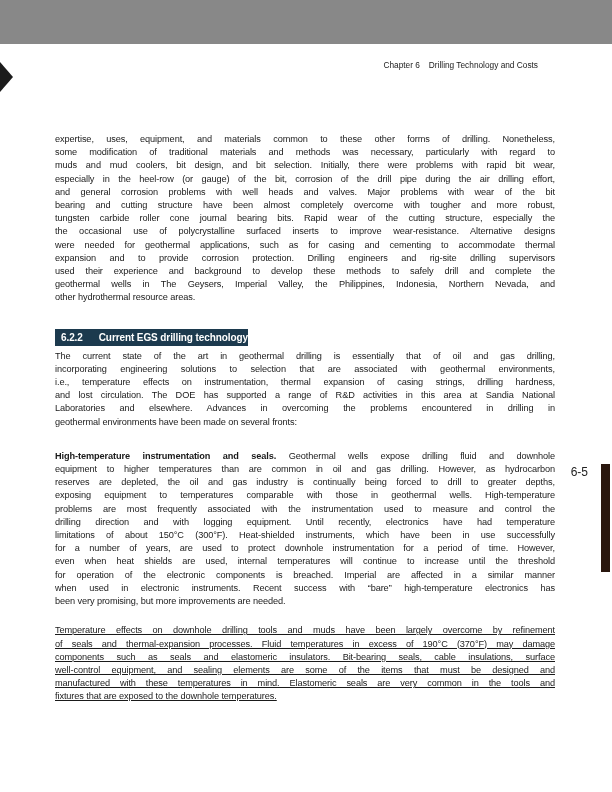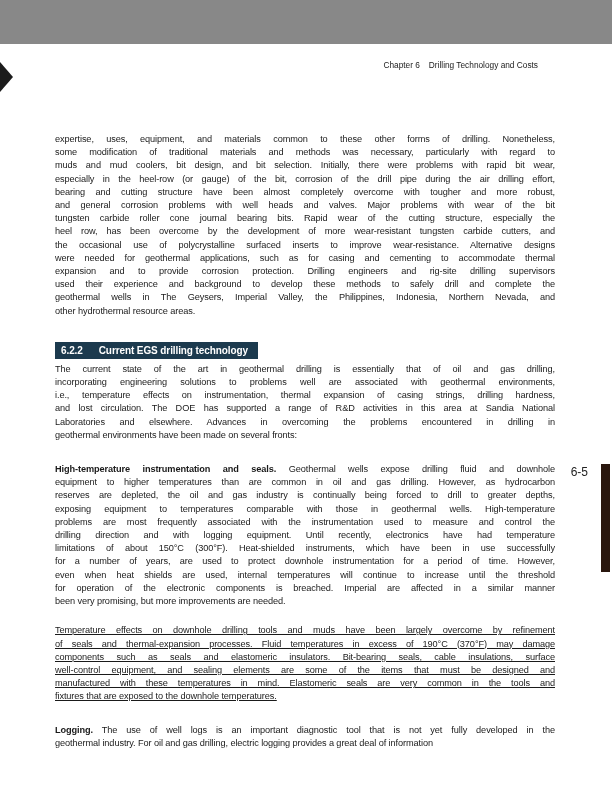--- a/index.html
+++ b/index.html
@@ -55,21 +55,21 @@
   }
   .jline.last{
     text-align-last:left;
     -moz-text-align-last:left;
   }
   .jline b{font-weight:bold;}
   .section-bar{
     margin-top:24px;
     display:inline-flex;align-items:center;
     height:17px;
-    padding:0 10px 0 6px;
+    padding:0 0 0 6px;
     background:var(--section-bar-bg);
     color:#ffffff;font-weight:bold;font-size:10px;
     white-space:nowrap;
   }
   .section-bar .sec-title{margin-left:16px;}
   .p2{margin-top:4px;}
   .p3{margin-top:21px;}
   .p4{margin-top:16px;text-decoration:underline;}
   .p5{margin-top:20px;}
 </style>
@@ -88,68 +88,64 @@
   <div class="page-tab-number">6-5</div>
   <div class="edge-bar"></div>
 
   <div class="body-text">
 
     <div class="para p1">
         <div class="jline">expertise, uses, equipment, and materials common to these other forms of drilling. Nonetheless,</div>
         <div class="jline">some modification of traditional materials and methods was necessary, particularly with regard to</div>
         <div class="jline">muds and mud coolers, bit design, and bit selection. Initially, there were problems with rapid bit wear,</div>
         <div class="jline">especially in the heel-row (or gauge) of the bit, corrosion of the drill pipe during the air drilling effort,</div>
+        <div class="jline">and general corrosion problems with well heads and valves. Major problems with wear of the bit</div>
         <div class="jline">bearing and cutting structure have been almost completely overcome with tougher and more robust,</div>
-        <div class="jline">and general corrosion problems with well heads and valves. Major problems with wear of the bit</div>
         <div class="jline">tungsten carbide roller cone journal bearing bits. Rapid wear of the cutting structure, especially the</div>
-        <div class="jline">heel row, has been overcome by the development of more wear-resistant tungsten carbide cutters, and</div>
         <div class="jline">the occasional use of polycrystalline surfaced inserts to improve wear-resistance. Alternative designs</div>
         <div class="jline">were needed for geothermal applications, such as for casing and cementing to accommodate thermal</div>
         <div class="jline">expansion and to provide corrosion protection. Drilling engineers and rig-site drilling supervisors</div>
         <div class="jline">used their experience and background to develop these methods to safely drill and complete the</div>
         <div class="jline">geothermal wells in The Geysers, Imperial Valley, the Philippines, Indonesia, Northern Nevada, and</div>
         <div class="jline last">other hydrothermal resource areas.</div>
       </div>
 
     <div class="section-bar">
       <span class="sec-num">6.2.2</span>
       <span class="sec-title">Current EGS drilling technology</span>
     </div>
 
     <div class="para p2">
         <div class="jline">The current state of the art in geothermal drilling is essentially that of oil and gas drilling,</div>
-        <div class="jline">incorporating engineering solutions to problems well are associated with geothermal environments,</div>
+        <div class="jline">incorporating engineering solutions to selection that are associated with geothermal environments,</div>
         <div class="jline">i.e., temperature effects on instrumentation, thermal expansion of casing strings, drilling hardness,</div>
         <div class="jline">and lost circulation. The DOE has supported a range of R&amp;D activities in this area at Sandia National</div>
         <div class="jline">Laboratories and elsewhere. Advances in overcoming the problems encountered in drilling in</div>
         <div class="jline last">geothermal environments have been made on several fronts:</div>
       </div>
 
     <div class="para p3">
         <div class="jline"><b>High-temperature instrumentation and seals.</b> Geothermal wells expose drilling fluid and downhole</div>
         <div class="jline">equipment to higher temperatures than are common in oil and gas drilling. However, as hydrocarbon</div>
         <div class="jline">reserves are depleted, the oil and gas industry is continually being forced to drill to greater depths,</div>
         <div class="jline">exposing equipment to temperatures comparable with those in geothermal wells. High-temperature</div>
         <div class="jline">problems are most frequently associated with the instrumentation used to measure and control the</div>
         <div class="jline">drilling direction and with logging equipment. Until recently, electronics have had temperature</div>
         <div class="jline">limitations of about 150°C (300°F). Heat-shielded instruments, which have been in use successfully</div>
         <div class="jline">for a number of years, are used to protect downhole instrumentation for a period of time. However,</div>
         <div class="jline">even when heat shields are used, internal temperatures will continue to increase until the threshold</div>
         <div class="jline">for operation of the electronic components is breached. Imperial are affected in a similar manner</div>
+        <div class="jline">when used in electronic instruments. Recent success with “bare” high-temperature electronics has</div>
         <div class="jline last">been very promising, but more improvements are needed.</div>
       </div>
 
     <div class="para p4">
         <div class="jline">Temperature effects on downhole drilling tools and muds have been largely overcome by refinement</div>
         <div class="jline">of seals and thermal-expansion processes. Fluid temperatures in excess of 190°C (370°F) may damage</div>
         <div class="jline">components such as seals and elastomeric insulators. Bit-bearing seals, cable insulations, surface</div>
         <div class="jline">well-control equipment, and sealing elements are some of the items that must be designed and</div>
         <div class="jline">manufactured with these temperatures in mind. Elastomeric seals are very common in the tools and</div>
         <div class="jline last">fixtures that are exposed to the downhole temperatures.</div>
       </div>
 
-    <div class="para p5">
-        <div class="jline"><b>Logging.</b> The use of well logs is an important diagnostic tool that is not yet fully developed in the</div>
-        <div class="jline last">geothermal industry. For oil and gas drilling, electric logging provides a great deal of information</div>
-      </div>
 
   </div>
 </div>
 
 </body></html>

